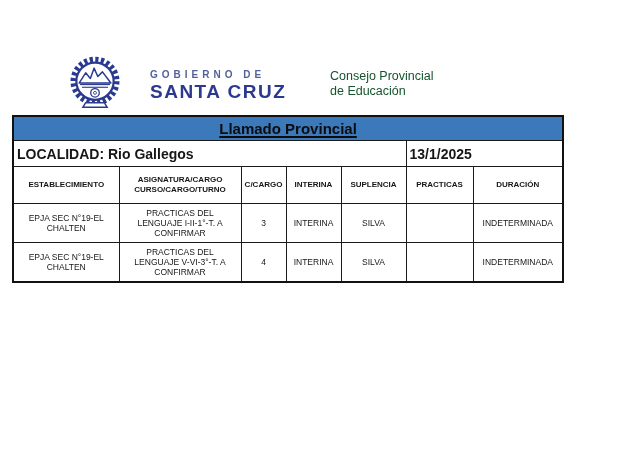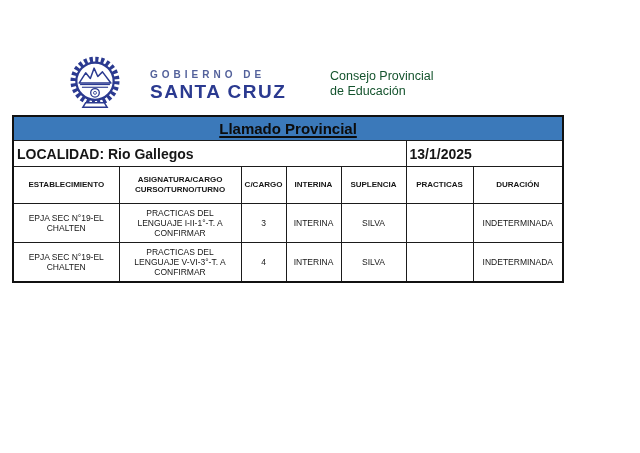--- a/index.html
+++ b/index.html
@@ -114,21 +114,21 @@
           <span class="title-text">Llamado Provincial</span>
         </td>
       </tr>
       <tr class="localidad-row">
         <td colspan="5">LOCALIDAD: Rio Gallegos</td>
         <td colspan="2">13/1/2025</td>
       </tr>
       <tr class="colhead-row">
         <th>ESTABLECIMIENTO</th>
         <th>ASIGNATURA/CARGO
-CURSO/TURNO/TURNO</th>
+CURSO/CARGO/TURNO</th>
         <th>C/CARGO</th>
         <th>INTERINA</th>
         <th>SUPLENCIA</th>
         <th>PRACTICAS</th>
         <th>DURACIÓN</th>
       </tr>
       <tr class="data-row">
         <td>EPJA SEC N°19-EL
 CHALTEN</td>
         <td>PRACTICAS DEL

